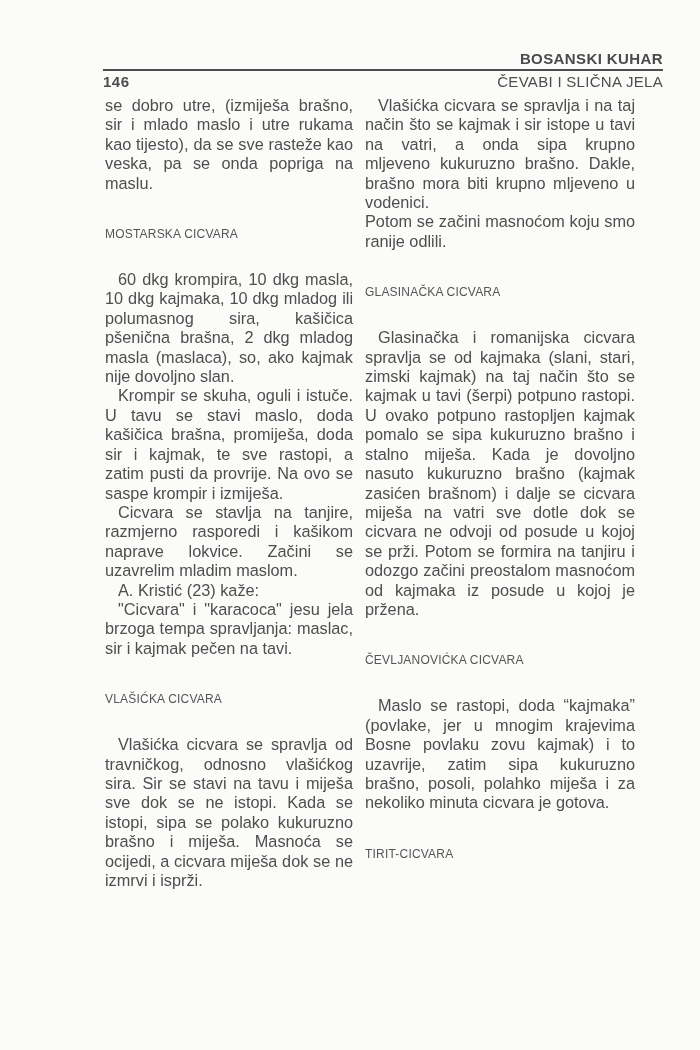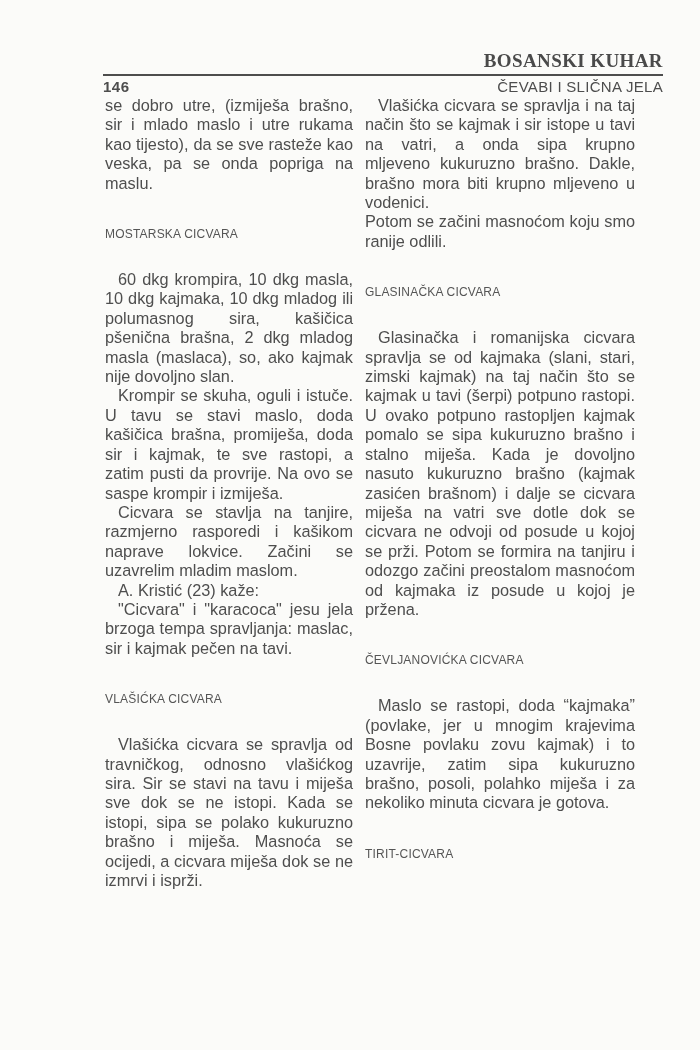--- a/index.html
+++ b/index.html
@@ -18,26 +18,25 @@
   }
   
   .header {
     position: absolute;
     left: 103px;
     top: 50px;
     width: 560px;
   }
   .book-title {
     text-align: right;
-    font-size: 19px;
+    font-size: 15px;
     font-weight: bold;
     letter-spacing: 0.4px;
     color: #4a4a4a;
     padding-bottom: 2px;
-    font-family: Liberation Serif, serif;
   }
   .header-rule {
     height: 0;
     border-bottom: 2px solid #4d4d4d;
   }
   .header-row {
     display: flex;
     justify-content: space-between;
     padding-top: 2px;
     font-size: 15px;

